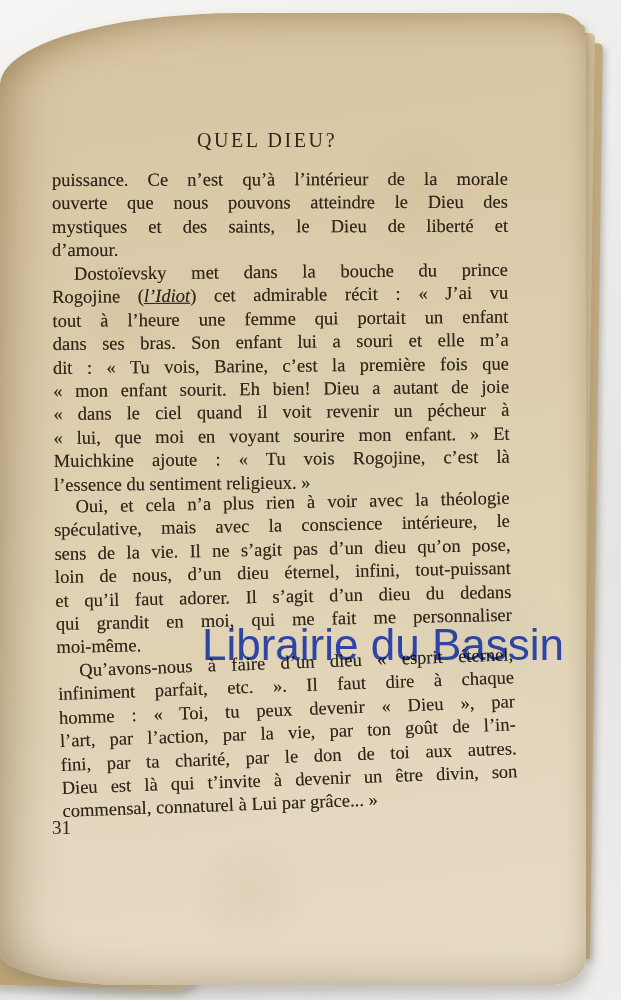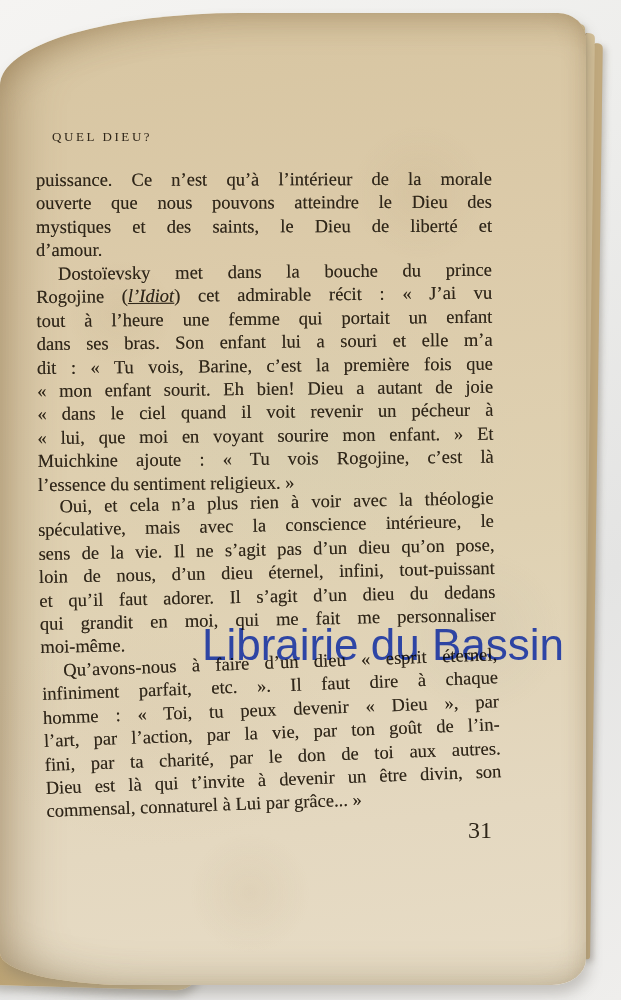--- a/index.html
+++ b/index.html
@@ -46,41 +46,41 @@
   }
   .grain { position: absolute; inset: 0; border-radius: inherit; pointer-events: none;
     background:
       radial-gradient(circle 90px at 420px 180px, rgba(172,146,104,.10), transparent 75%),
       radial-gradient(circle 70px at 120px 300px, rgba(172,146,104,.09), transparent 75%),
       radial-gradient(circle 110px at 480px 620px, rgba(150,160,145,.09), transparent 75%),
       radial-gradient(circle 80px at 250px 880px, rgba(172,146,104,.10), transparent 75%); }
   
   .running-head {
     position: absolute; left: 52px; top: 129px; width: 430px;
-    font-size: 13px; letter-spacing: 2.6px;
+    text-align: center; font-size: 20px; letter-spacing: 2.6px;
     color: #2f2619; z-index: 3;
   }
-  .textblock { position: absolute; left: 36px; top: 169px; width: 456px; z-index: 3; color: #2f2619; }
+  .textblock { position: absolute; left: 52px; top: 169px; width: 456px; z-index: 3; color: #2f2619; }
   .para { transform-origin: 0 50%; }
   .para .line {
     font-size: 18.5px; line-height: 23.4px; height: 23.4px;
     text-align: justify; text-align-last: justify;
     white-space: normal; overflow: hidden;
     text-shadow: 0 0 0.4px rgba(47,38,25,.55);
   }
   .para .line.para-end { text-align-last: left; }
   .para.indent .line:first-child { text-indent: 22px; }
   .para em { font-style: italic; text-decoration: underline; }
   .para.p0 { transform: rotate(-0.15deg); }
   .para.p1 { transform: translateX(1px) rotate(-0.55deg); }
   .para.p2 { transform: translateX(3px) rotate(-1.15deg); }
   .para.p3 { transform: translateX(8px) rotate(-2.1deg); }
   .pagenum {
     position: absolute; left: 52px; top: 817px; width: 440px;
-    text-align: right; font-size: 24px; color: #2f2619; z-index: 3;
+    text-align: left; font-size: 19px; color: #2f2619; z-index: 3;
   }
   .watermark {
     position: absolute; left: 202px; top: 620px; z-index: 4;
     font-family: "Liberation Sans", sans-serif;
     font-size: 44px; letter-spacing: 0px; white-space: nowrap;
     color: #2244e4; opacity: 0.92; mix-blend-mode: multiply;
   }
 </style>
 </head>
 <body>

